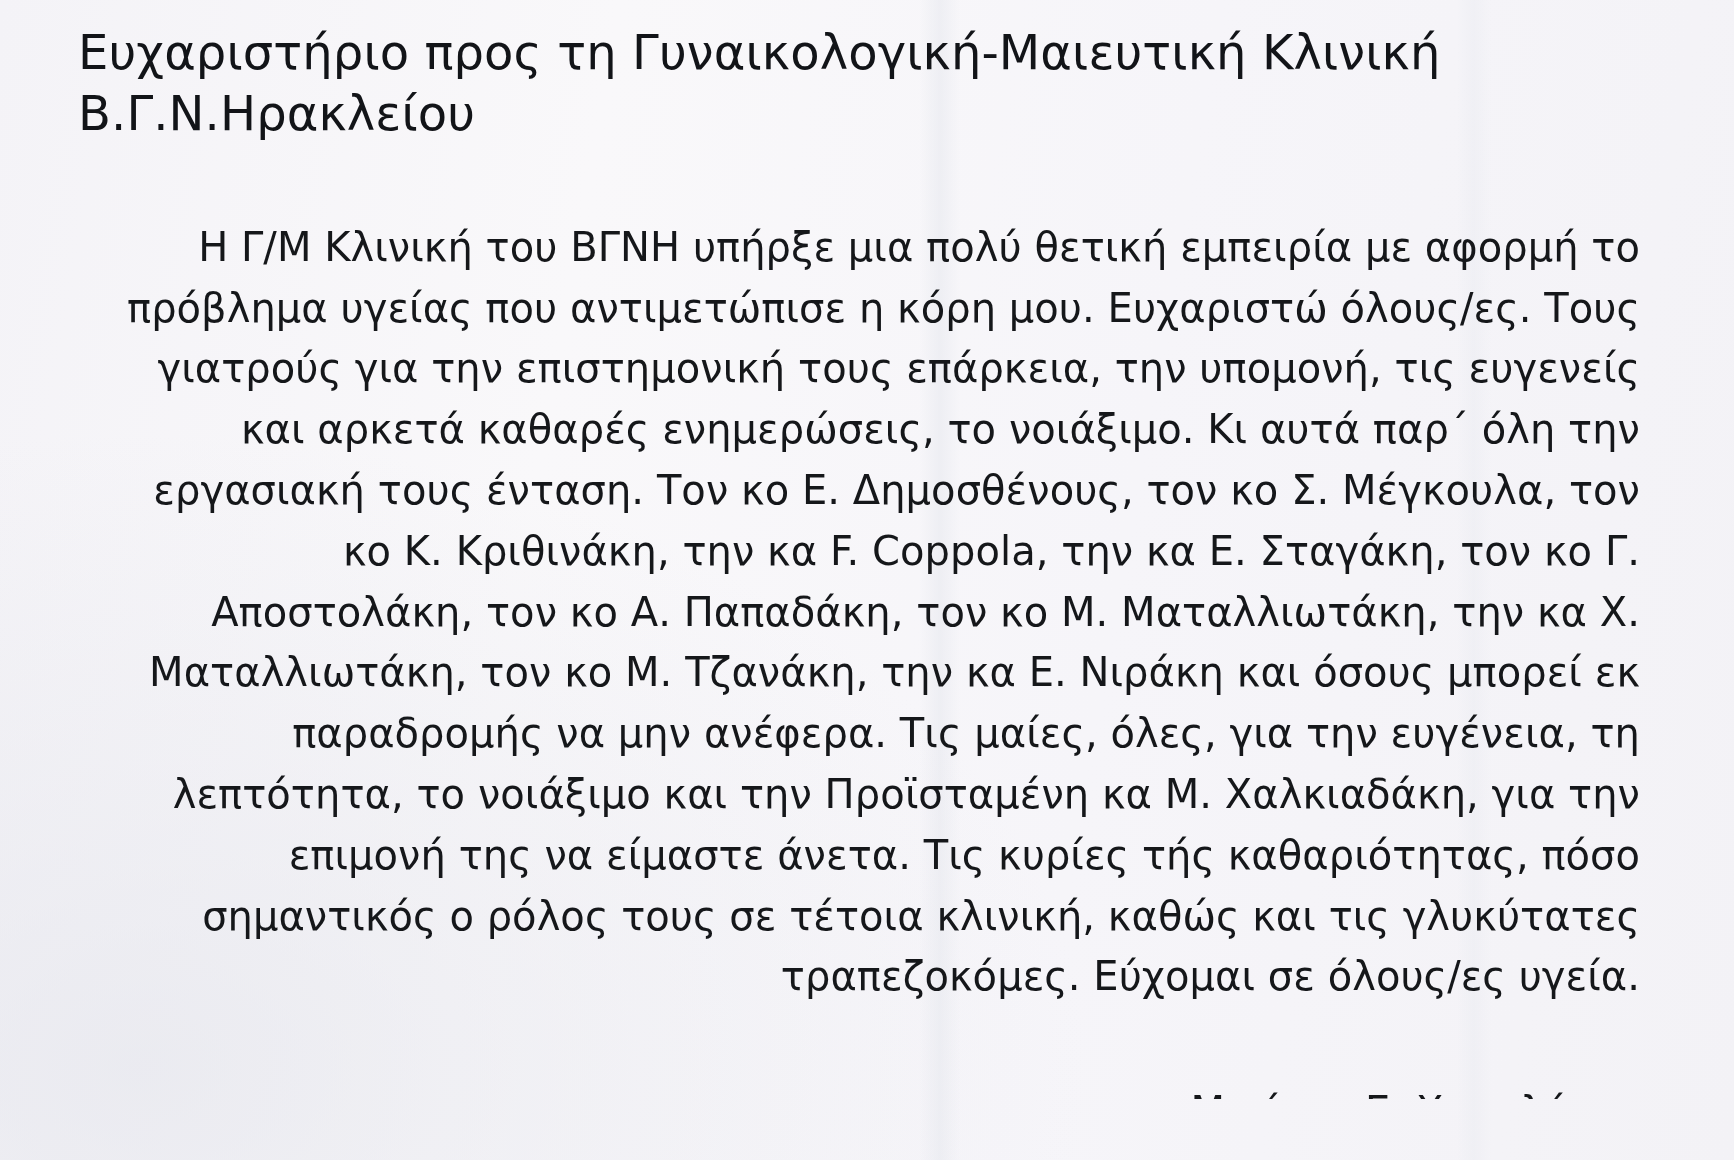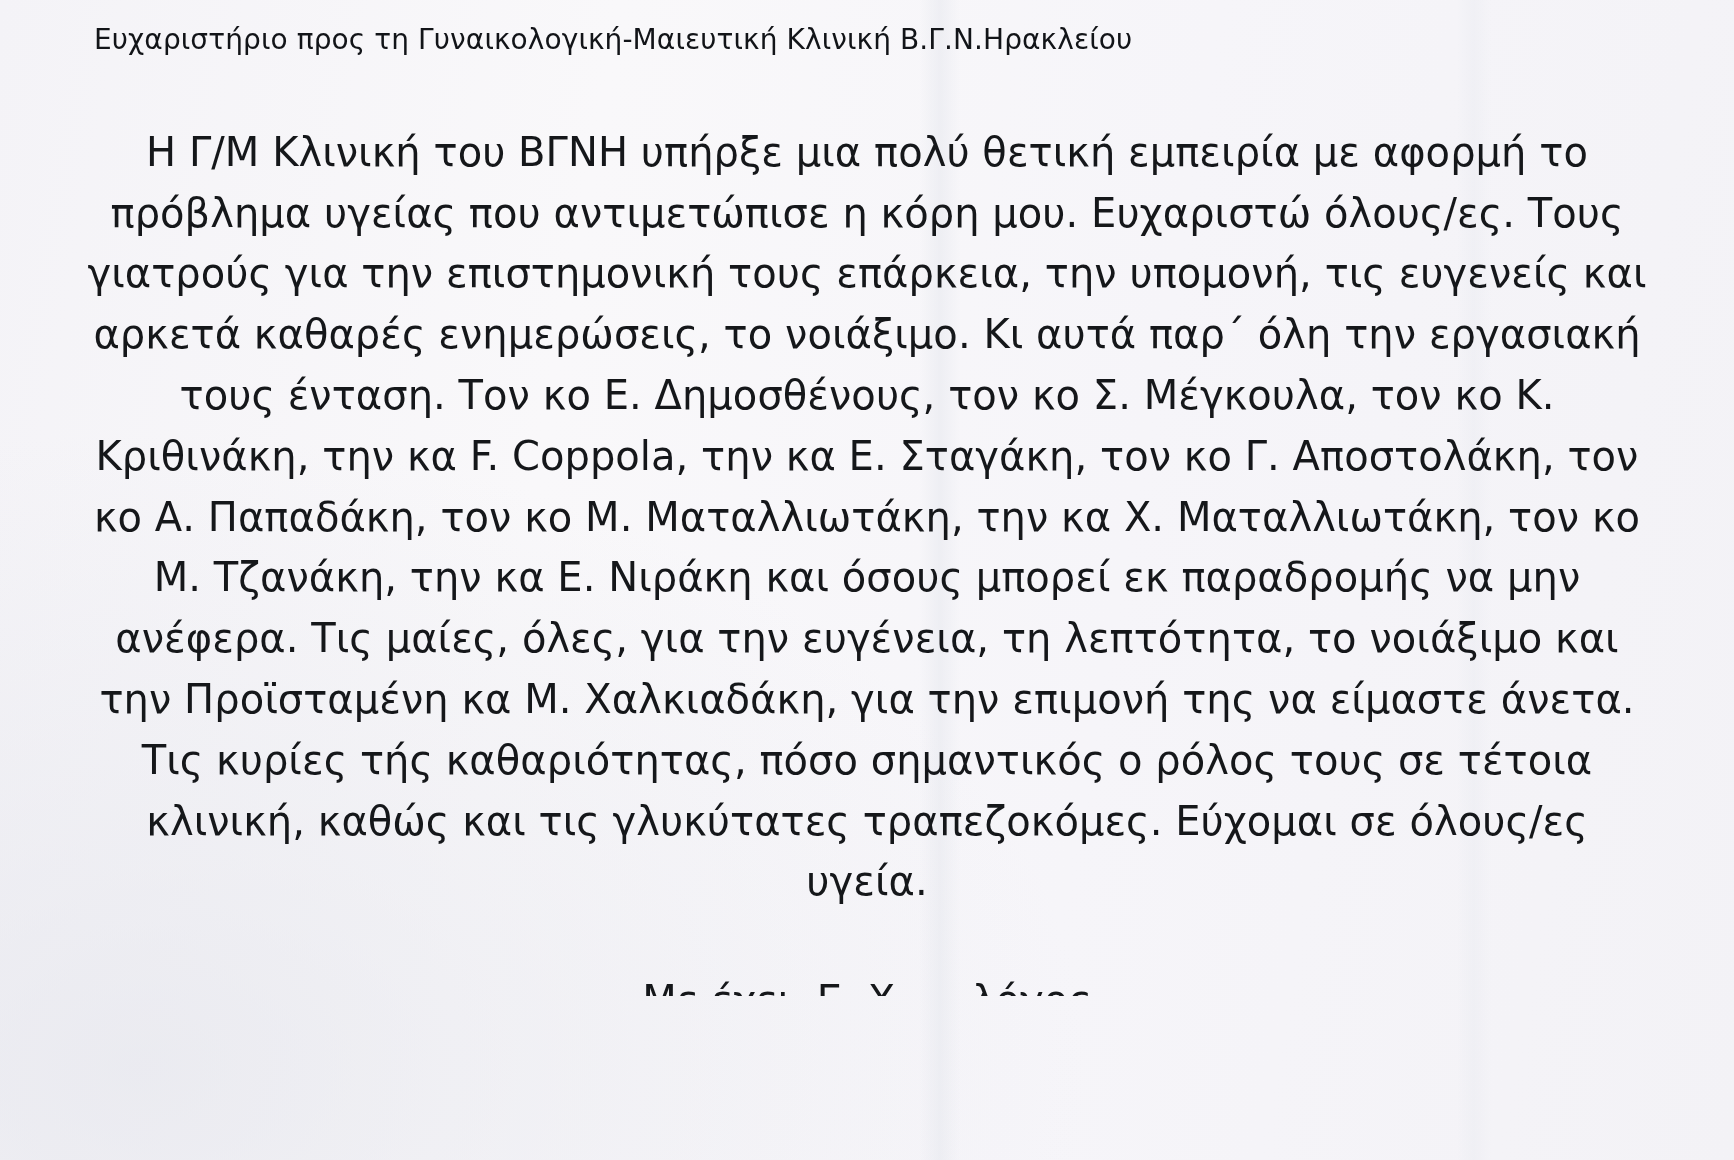--- a/index.html
+++ b/index.html
@@ -35,37 +35,37 @@
   .doc {
     position: absolute;
     left: 0;
     top: 0;
     width: 1734px;
     height: 1160px;
     padding: 22px 78px 0 78px;
     box-sizing: border-box;
   }
   .title {
-    font-size: 28px;
+    font-size: 48px;
     line-height: 1.28;
     letter-spacing: 0.1px;
-    margin: 0 0 0 16px;
+    margin: 0 0 0 0;
     font-weight: 400;
     color: #121418;
   }
   .spacer-lg { height: 56px; }
   .spacer-md { height: 46px; }
   .body-par {
     font-size: 40px;
     line-height: 1.52;
     letter-spacing: 0.05px;
-    margin: 8px;
+    margin: 16px;
     font-weight: 400;
     color: #15171a;
-    text-align: center;
+    text-align: right;
   }
   .clip-last {
     overflow: hidden;
     height: 30px;
   }
   .clip-last .body-par {
     position: relative;
     top: -4px;
   }
 </style>

